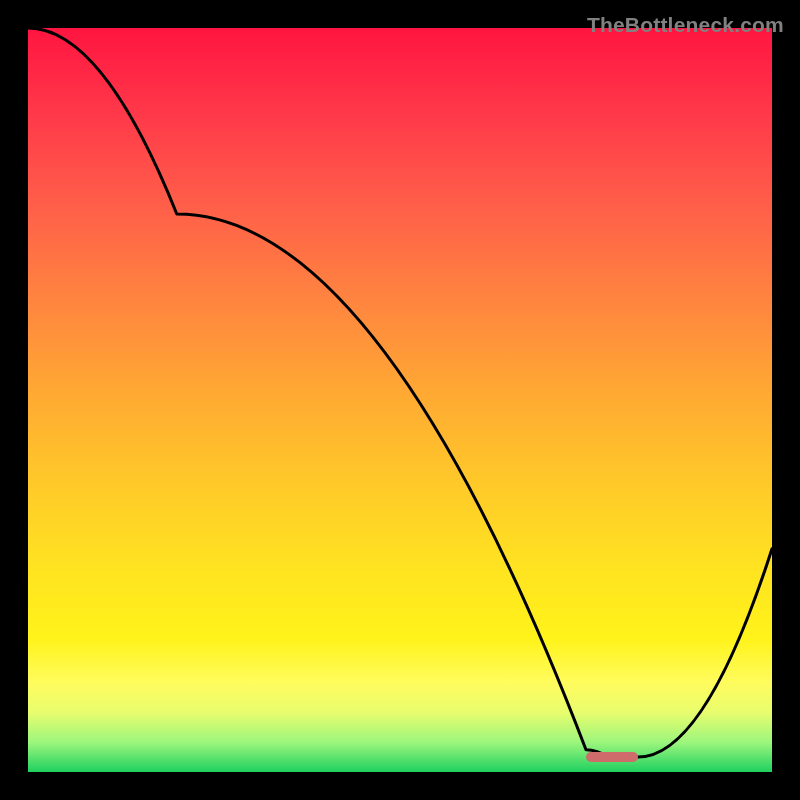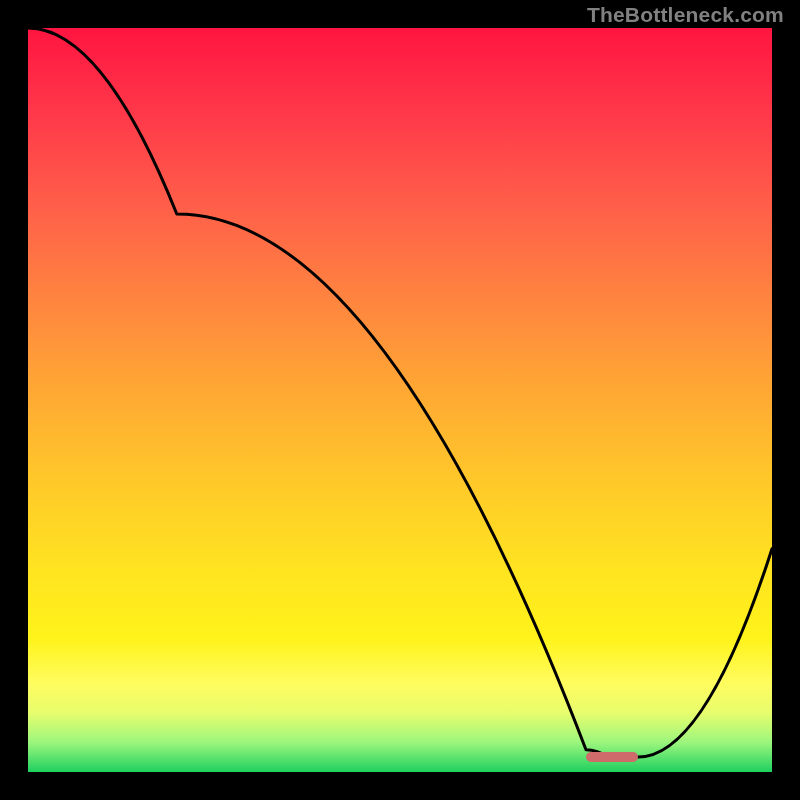--- a/index.html
+++ b/index.html
@@ -48,21 +48,21 @@
     height: 744px;
   }
   .marker {
     position: absolute;
     background: #cf6b6b;
     height: 10px;
     border-radius: 5px;
   }
   .watermark {
     position: absolute;
-    top: 3px;
+    top: 13px;
     right: 16px;
     font-family: Arial, Helvetica, sans-serif;
     font-size: 21px;
     font-weight: 600;
     color: #818181;
     letter-spacing: 0.2px;
     text-align: center;
   }
 </style>
 </head>

